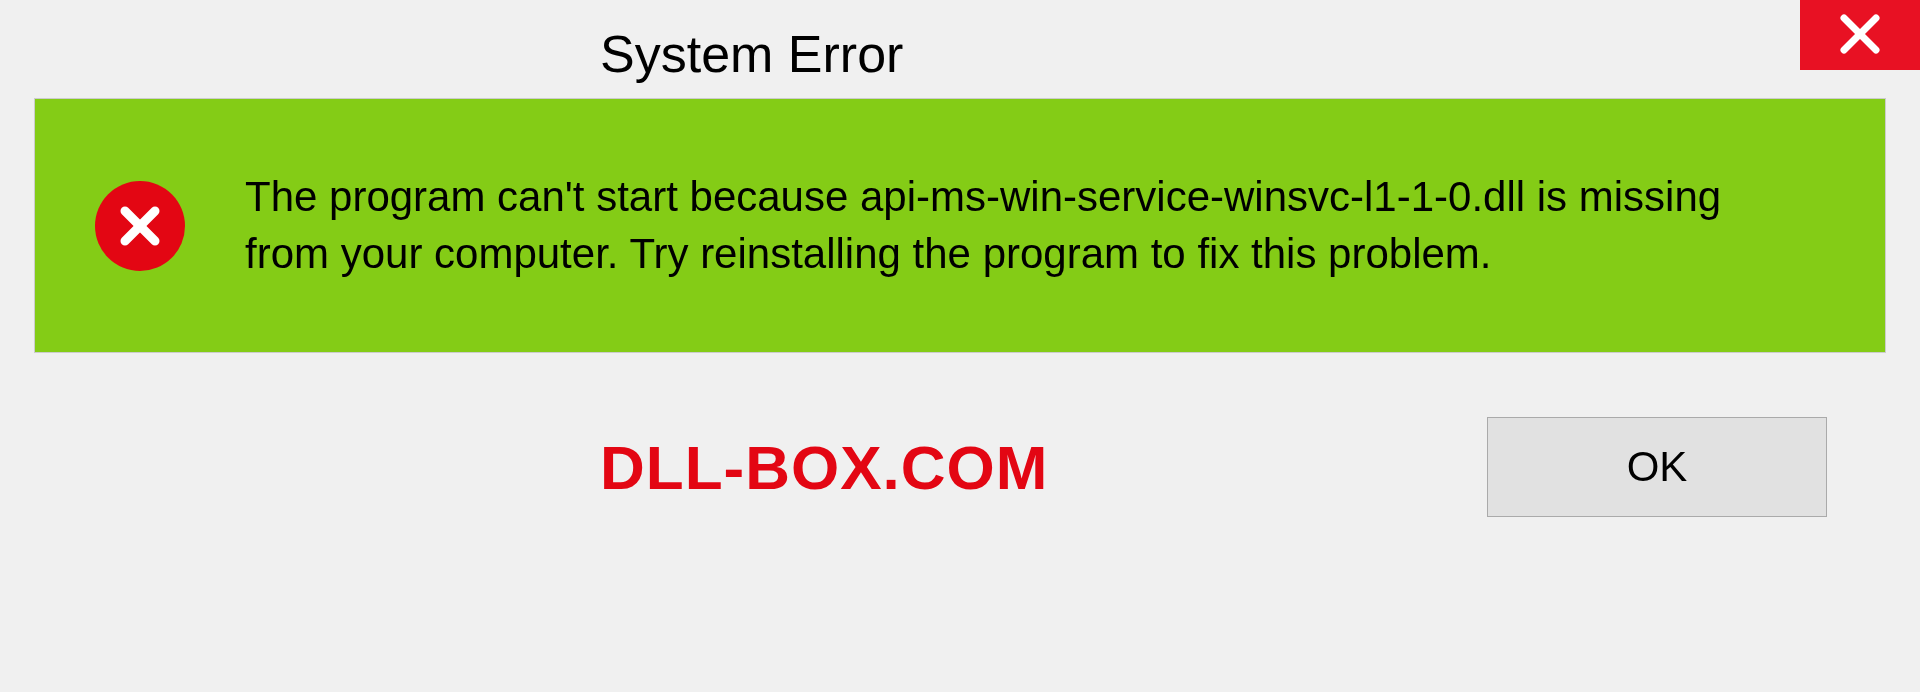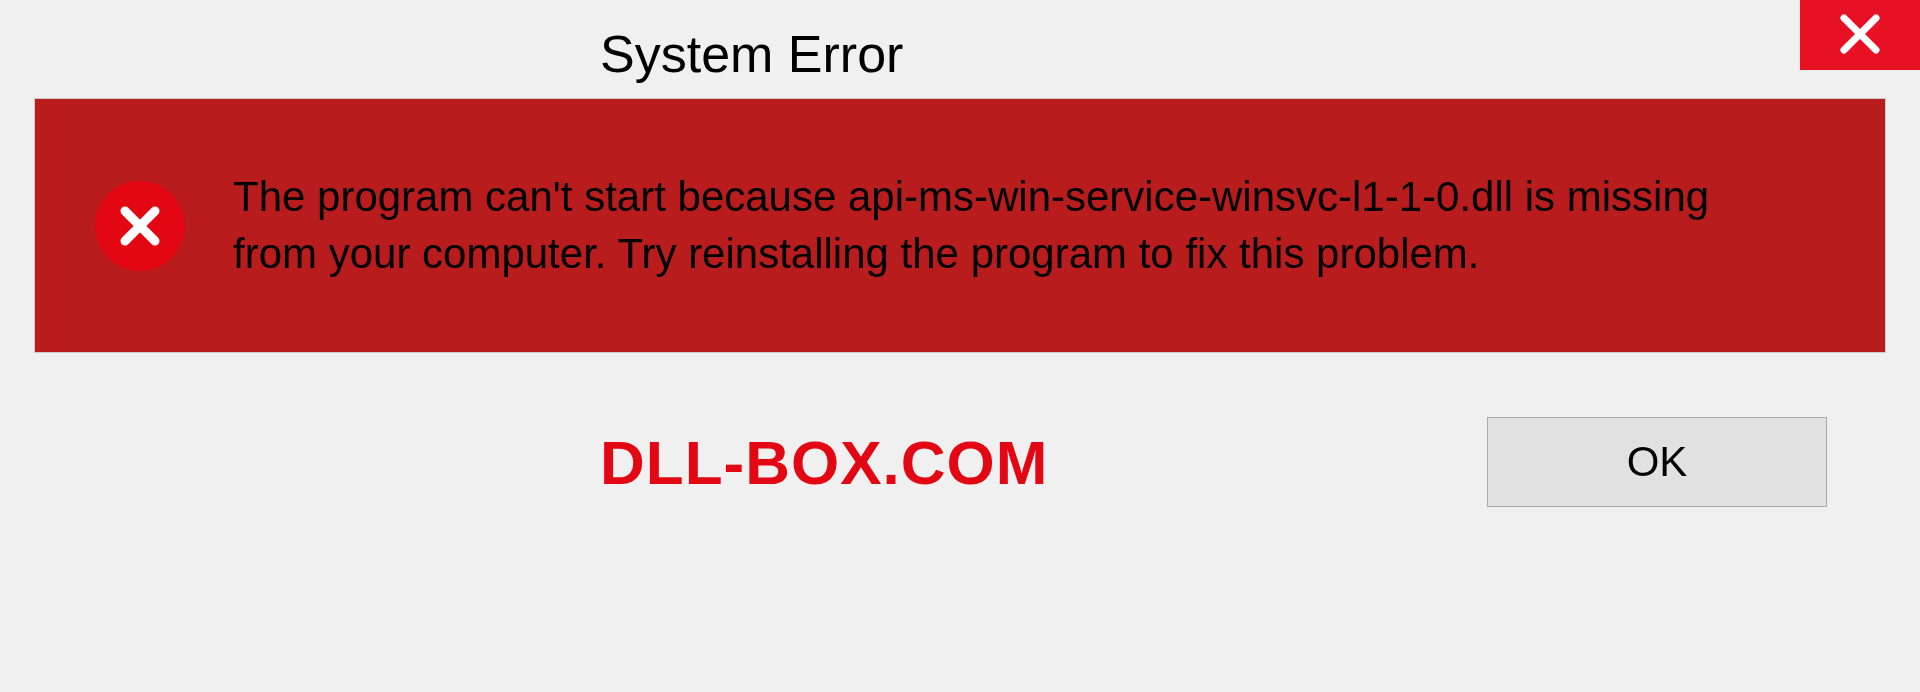--- a/index.html
+++ b/index.html
@@ -44,27 +44,27 @@
       align-items: center;
       justify-content: center;
       cursor: pointer;
     }
     .close-btn svg {
       width: 44px;
       height: 44px;
     }
     .body-panel {
       margin: 28px 34px 0 34px;
-      background: #b91c1c;
+      background: #84cc16;
       border: 1px solid #ccc;
       flex: 0 0 auto;
       display: flex;
       align-items: center;
       padding: 70px 60px 70px 60px;
-      gap: 48px;
+      gap: 60px;
     }
     .error-icon-wrap {
       flex: 0 0 auto;
       width: 90px;
       height: 90px;
     }
     .error-icon {
       width: 90px;
       height: 90px;
       border-radius: 50%;
@@ -94,21 +94,21 @@
     .watermark {
       font-family: Arial, sans-serif;
       font-size: 62px;
       font-weight: 900;
       color: #e30613;
       letter-spacing: 1px;
       margin-left: 540px;
     }
     .ok-button {
       width: 340px;
-      height: 90px;
+      height: 100px;
       background: #e1e1e1;
       border: 1px solid #aaa;
       font-size: 42px;
       font-weight: 400;
       color: #000;
       cursor: pointer;
       font-family: 'Segoe UI', Tahoma, Arial, sans-serif;
     }
   </style>
 </head>

